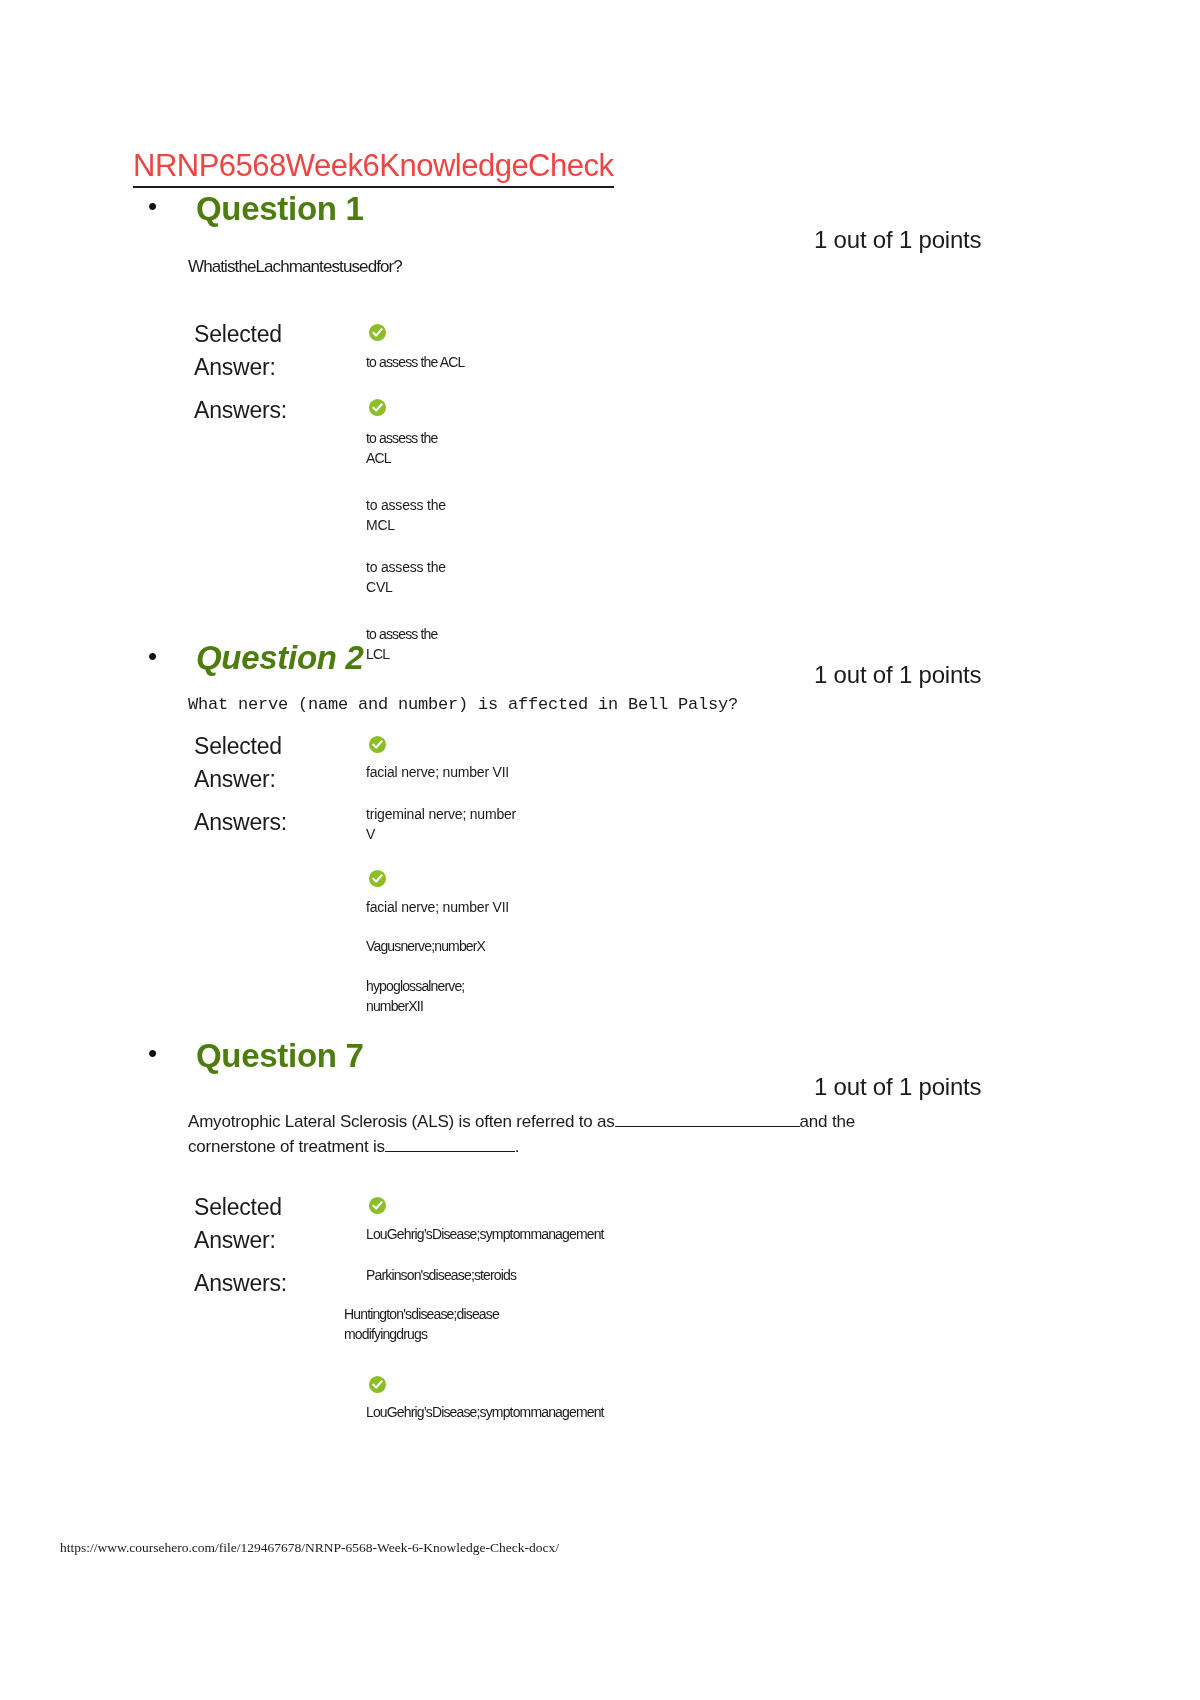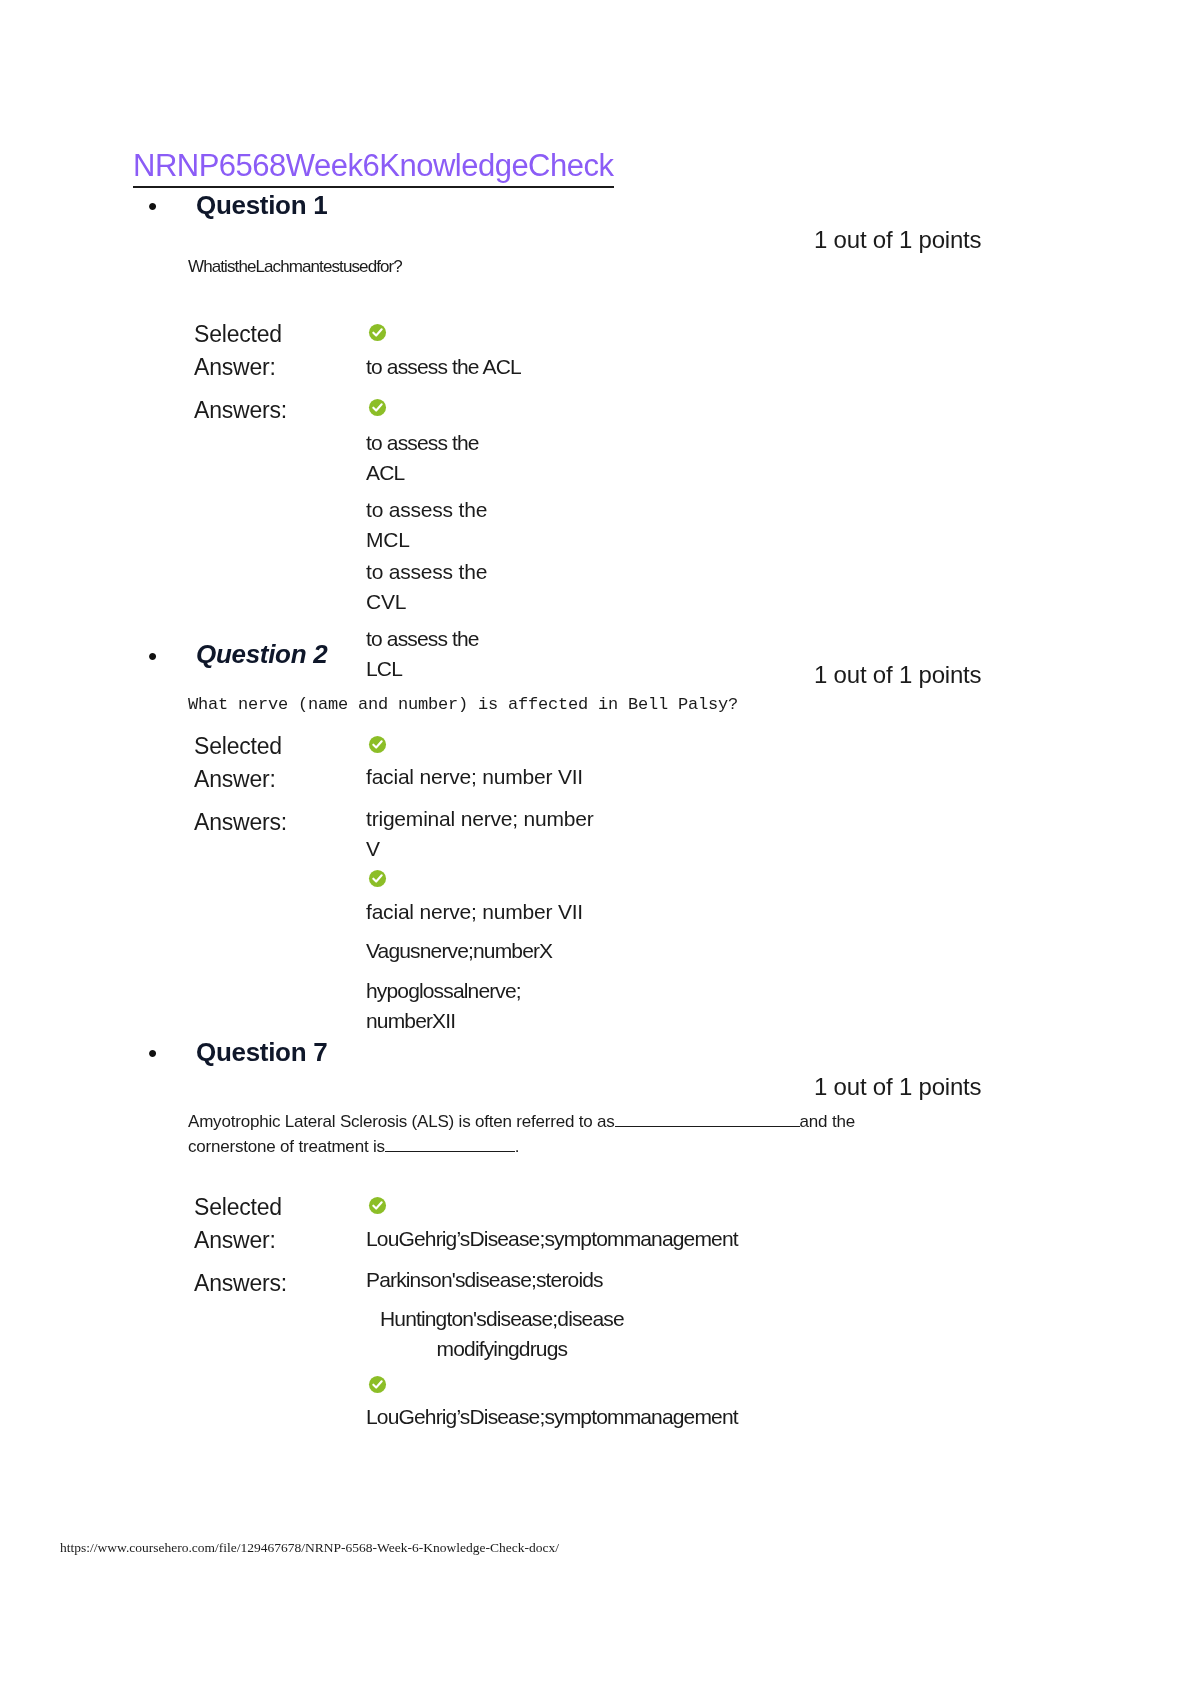--- a/index.html
+++ b/index.html
@@ -23,39 +23,39 @@
   }
 
   
   .doc-title {
     position: absolute;
     left: 133px;
     top: 148px;
     font-size: 31px;
     font-weight: 400;
     letter-spacing: -0.5px;
-    color: #8b5cf6;
+    color: #ef4444;
     border-bottom: 2px solid #1b1b1b;
     padding-bottom: 2px;
     white-space: nowrap;
   }
 
   
   .q-bullet {
     position: absolute;
     font-size: 26px;
     line-height: 1;
     color: #111;
   }
   .q-title {
     position: absolute;
-    font-size: 26px;
+    font-size: 33px;
     font-weight: bold;
     letter-spacing: -0.3px;
-    color: #0f172a;
+    color: #4d7c0f;
     white-space: nowrap;
   }
   .q-points {
     position: absolute;
     font-size: 24px;
     color: #1b1b1b;
     white-space: nowrap;
     letter-spacing: -0.2px;
   }
 
@@ -73,21 +73,21 @@
     position: absolute;
     font-size: 23px;
     color: #1b1b1b;
     letter-spacing: -0.2px;
     line-height: 1.45;
     white-space: pre-line;
   }
 
   .ans-text {
     position: absolute;
-    font-size: 21px;
+    font-size: 14px;
     color: #1b1b1b;
     letter-spacing: -0.2px;
     line-height: 1.45;
     white-space: pre-line;
   }
   .ans-text.tight { letter-spacing: -0.85px; }
 
   
   .check-icon {
     position: absolute;
@@ -211,21 +211,21 @@
     <svg viewBox="0 0 20 20">
         <circle cx="10" cy="10" r="9" fill="#8CBE27"></circle>
         <path d="M5.6 10.2 L8.6 13.2 L14.4 6.6" stroke="#ffffff" stroke-width="2.2" fill="none" stroke-linecap="round" stroke-linejoin="round"></path>
       </svg>
   </span>
   <div class="ans-text tight" style="left:366px; top:1224px;">LouGehrig’sDisease;symptommanagement</div>
 
   <div class="label" style="left:194px; top:1267px;">Answers:</div>
 
   <div class="ans-text tight" style="left:366px; top:1265px;">Parkinson'sdisease;steroids</div>
-  <div class="ans-text tight" style="left:380px; top:1304px;text-align:center;">Huntington'sdisease;disease
+  <div class="ans-text tight" style="left:344px; top:1304px;">Huntington'sdisease;disease
 modifyingdrugs</div>
 
   <span class="check-icon" style="left:368px; top:1375px;">
     <svg viewBox="0 0 20 20">
         <circle cx="10" cy="10" r="9" fill="#8CBE27"></circle>
         <path d="M5.6 10.2 L8.6 13.2 L14.4 6.6" stroke="#ffffff" stroke-width="2.2" fill="none" stroke-linecap="round" stroke-linejoin="round"></path>
       </svg>
   </span>
   <div class="ans-text tight" style="left:366px; top:1402px;">LouGehrig’sDisease;symptommanagement</div>
 

